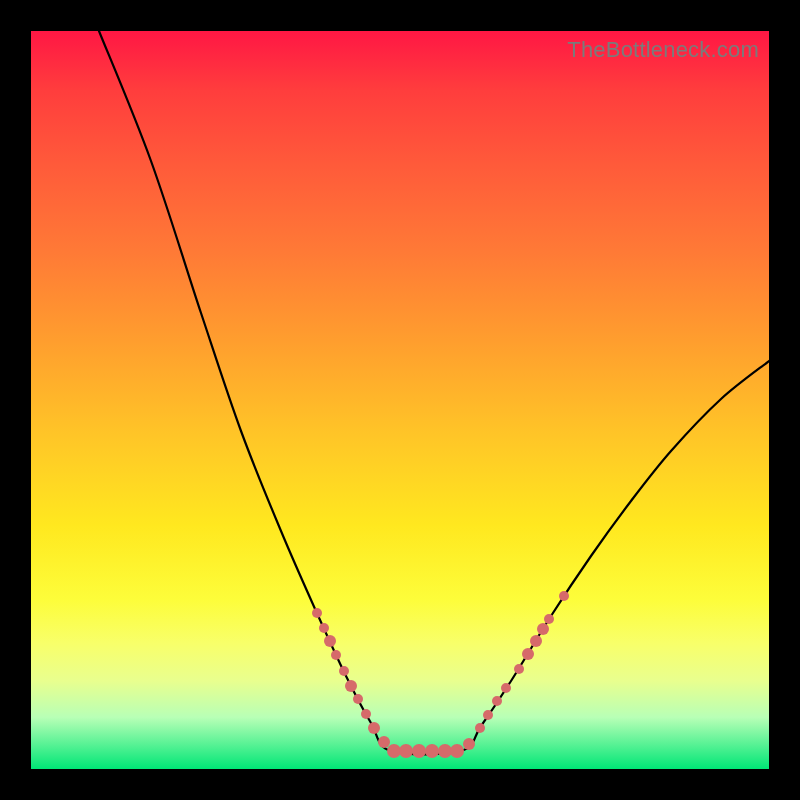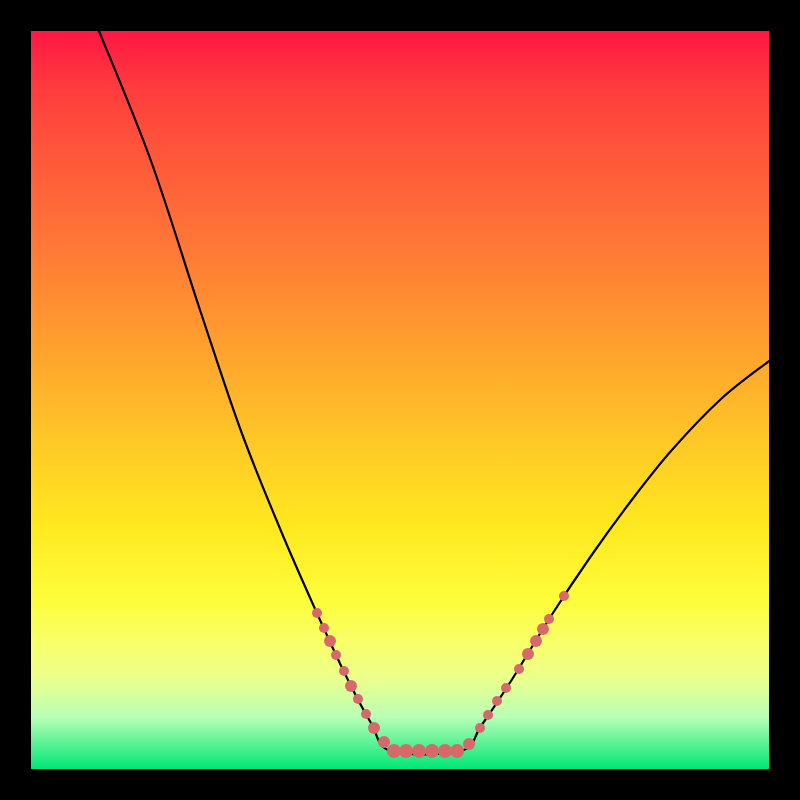--- a/index.html
+++ b/index.html
@@ -64,20 +64,21 @@
   .dot {
     fill: #d66a6a;
     stroke: none;
   }
 </style>
 </head>
 <body>
 
 <div class="outer">
   <div class="plot-area">
+    <div class="watermark">TheBottleneck.com</div>
     <svg class="curve" viewBox="0 0 738 738" preserveAspectRatio="none">
       <path id="curve-path" class="curve-path" d="M 68 0 C 76.66666666666667 21.666666666666668, 103 83, 120 130 C 137 177, 155 237, 170 282 C 185 327, 196.66666666666666 363.6666666666667, 210 400 C 223.33333333333334 436.3333333333333, 237.5 470, 250 500 C 262.5 530, 274.1666666666667 555.8333333333334, 285 580 C 295.8333333333333 604.1666666666666, 305.8333333333333 626.3333333333334, 315 645 C 324.1666666666667 663.6666666666666, 332.5 679.5, 340 692 C 347.5 704.5, 345 715.3333333333334, 360 720 C 375 724.6666666666666, 415 724.1666666666666, 430 720 C 445 715.8333333333334, 441.6666666666667 706.6666666666666, 450 695 C 458.3333333333333 683.3333333333334, 468.3333333333333 668.3333333333334, 480 650 C 491.6666666666667 631.6666666666666, 506.6666666666667 605.8333333333334, 520 585 C 533.3333333333334 564.1666666666666, 546.6666666666666 544.1666666666666, 560 525 C 573.3333333333334 505.8333333333333, 586.6666666666666 487.5, 600 470 C 613.3333333333334 452.5, 625 437, 640 420 C 655 403, 673.6666666666666 383, 690 368 C 706.3333333333334 353, 730 336.3333333333333, 738 330 "></path>
       <g id="marker-group">
           <circle cx="286" cy="582" r="5" class="dot"></circle>
           <circle cx="293" cy="597" r="5" class="dot"></circle>
           <circle cx="299" cy="610" r="6" class="dot"></circle>
           <circle cx="305" cy="624" r="5" class="dot"></circle>
           <circle cx="313" cy="640" r="5" class="dot"></circle>
           <circle cx="320" cy="655" r="6" class="dot"></circle>
           <circle cx="327" cy="668" r="5" class="dot"></circle>

